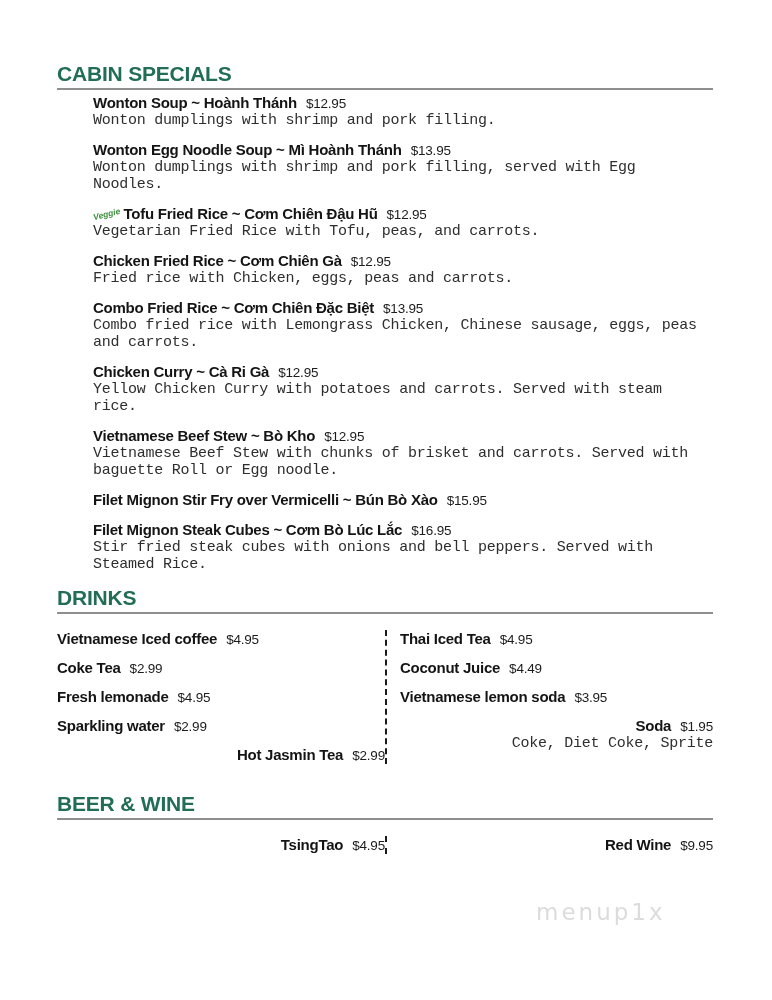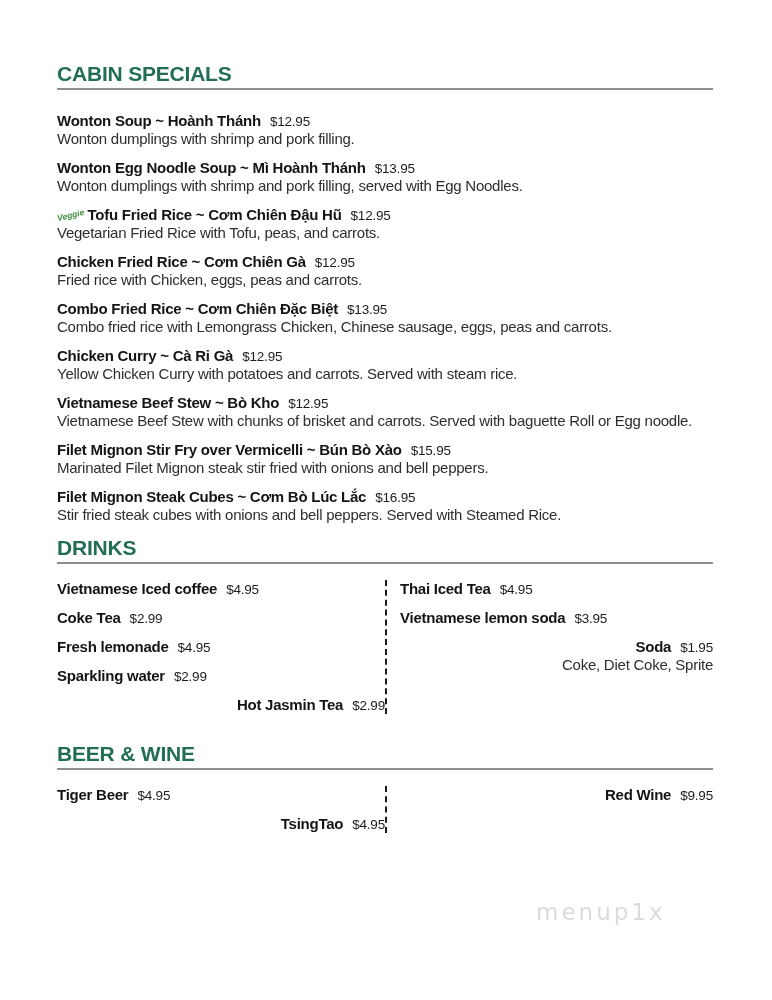--- a/index.html
+++ b/index.html
@@ -35,21 +35,21 @@
     font-weight: bold;
     line-height: 22px;
     letter-spacing: -0.2px;
   }
   .section-rule {
     height: 0;
     border: none;
     border-top: 2px solid var(--rule);
     margin: 3px 0 0 0;
   }
-  .items-single { padding-top: 22px; }
+  .items-single { padding-top: 4px; margin-left: 36px; }
   .item { margin-bottom: 12px; }
   .item-line {
     font-size: 15px;
     line-height: 17px;
     white-space: nowrap;
   }
   .item-name {
     font-weight: bold;
     color: var(--ink);
     letter-spacing: -0.25px;
@@ -58,20 +58,21 @@
     font-size: 13.5px;
     color: #1c1c1c;
     margin-left: 9px;
     letter-spacing: -0.2px;
   }
   .item-desc {
     font-size: 15px;
     line-height: 17px;
     color: var(--desc);
     letter-spacing: -0.25px;
+    font-family: Liberation Mono, monospace;
   }
   .veg-badge {
     display: inline-block;
     transform: rotate(-14deg);
     color: var(--veg);
     font-size: 8.5px;
     font-weight: bold;
     font-style: italic;
     margin-right: 3px;
     vertical-align: 2px;
@@ -135,21 +136,20 @@
           <div class="item">
             <div class="item-line"><span class="item-name">Chicken Curry ~ Cà Ri Gà</span><span class="item-price">$12.95</span></div>
             <div class="item-desc">Yellow Chicken Curry with potatoes and carrots. Served with steam rice.</div>
           </div>
           <div class="item">
             <div class="item-line"><span class="item-name">Vietnamese Beef Stew ~ Bò Kho</span><span class="item-price">$12.95</span></div>
             <div class="item-desc">Vietnamese Beef Stew with chunks of brisket and carrots. Served with baguette Roll or Egg noodle.</div>
           </div>
           <div class="item">
             <div class="item-line"><span class="item-name">Filet Mignon Stir Fry over Vermicelli ~ Bún Bò Xào</span><span class="item-price">$15.95</span></div>
-            <div class="item-desc">Marinated Filet Mignon steak stir fried with onions and bell peppers.</div>
           </div>
           <div class="item">
             <div class="item-line"><span class="item-name">Filet Mignon Steak Cubes ~ Cơm Bò Lúc Lắc</span><span class="item-price">$16.95</span></div>
             <div class="item-desc">Stir fried steak cubes with onions and bell peppers. Served with Steamed Rice.</div>
           </div>
         </div>
       </div>
       <div class="section sec-drinks">
         <h2 class="section-title">DRINKS</h2>
         <div class="section-rule"></div>
@@ -169,37 +169,37 @@
             </div>
             <div class="item">
               <div class="item-line"><span class="item-name">Hot Jasmin Tea</span><span class="item-price">$2.99</span></div>
             </div>
           </div>
           <div class="col-right">
             <div class="item">
               <div class="item-line"><span class="item-name">Thai Iced Tea</span><span class="item-price">$4.95</span></div>
             </div>
             <div class="item">
+              <div class="item-line"><span class="item-name">Coconut Juice</span><span class="item-price">$4.49</span></div>
+            </div>
+            <div class="item">
               <div class="item-line"><span class="item-name">Vietnamese lemon soda</span><span class="item-price">$3.95</span></div>
             </div>
             <div class="item">
               <div class="item-line"><span class="item-name">Soda</span><span class="item-price">$1.95</span></div>
               <div class="item-desc">Coke, Diet Coke, Sprite</div>
             </div>
           </div>
         </div>
       </div>
       <div class="section sec-beer">
         <h2 class="section-title">BEER &amp; WINE</h2>
         <div class="section-rule"></div>
         <div class="two-col">
           <div class="col-left">
-            <div class="item">
-              <div class="item-line"><span class="item-name">Tiger Beer</span><span class="item-price">$4.95</span></div>
-            </div>
             <div class="item">
               <div class="item-line"><span class="item-name">TsingTao</span><span class="item-price">$4.95</span></div>
             </div>
           </div>
           <div class="col-right">
             <div class="item">
               <div class="item-line"><span class="item-name">Red Wine</span><span class="item-price">$9.95</span></div>
             </div>
           </div>
         </div>

